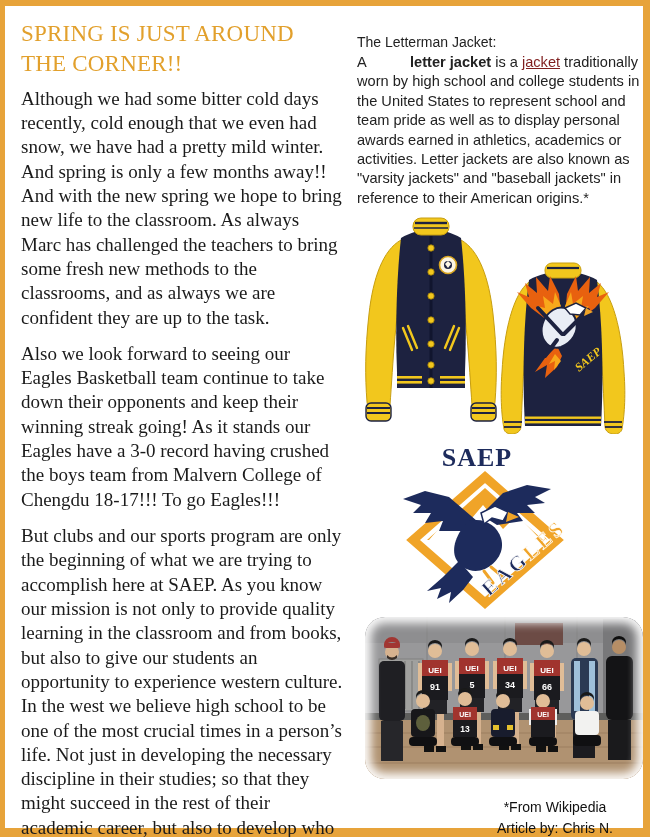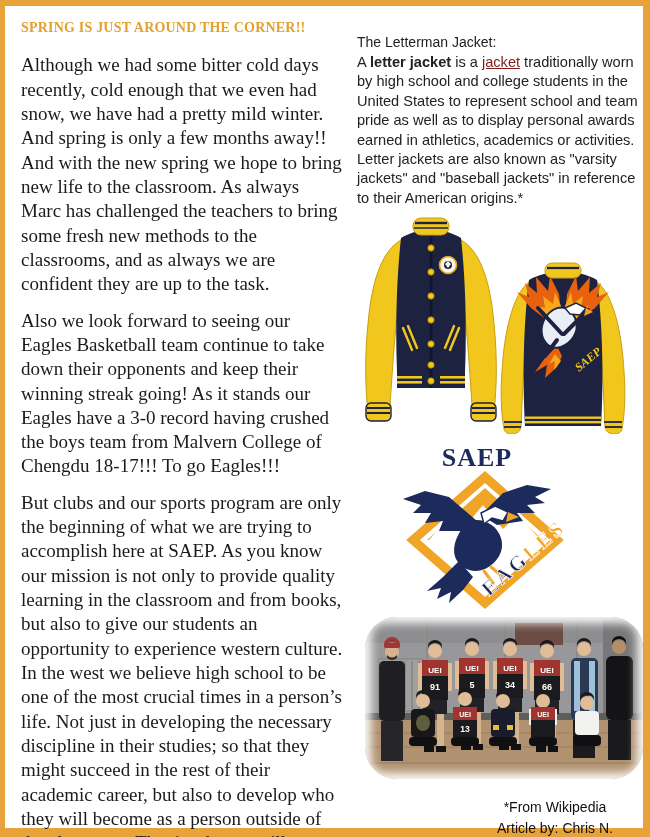--- a/index.html
+++ b/index.html
@@ -13,41 +13,41 @@
     background: #ffffff;
   }
 
   
   .left-col {
     position: absolute; left: 16px; top: 13px; width: 322px;
     font-family: "Liberation Serif", serif; color: #1c1c1c;
   }
   .title {
     font-family: "Liberation Serif", serif;
-    font-weight: bold; font-size: 14px; line-height: 1.32;
-    color: #E2A02C; margin-bottom: 16px; letter-spacing: 0.2px;
+    font-weight: normal; font-size: 23px; line-height: 1.32;
+    color: #E2A02C; margin-bottom: 7px; letter-spacing: 0.2px;
   }
   .left-col p {
     font-size: 19px; line-height: 1.28; margin-bottom: 12px;
     color: #1b1b1b;
   }
 
   
   .right-col { position: absolute; left: 352px; top: 28px; width: 288px; }
   .letterman-heading { font-size: 14px; color: #222; margin-bottom: 3px; }
   .letterman-text { font-size: 14.6px; line-height: 1.33; color: #222; }
-  .letterman-text b { font-weight: bold; }
+  .letterman-text b { font-weight: bold; margin-left: 40px; }
   .jacket-link { color: #7f1d1d; text-decoration: underline; cursor: pointer; }
 
   .jackets-img { width: 288px; height: 220px; margin-top: 6px; }
   .logo-img { width: 200px; height: 168px; margin: 3px 0 0 28px; }
 
   .photo {
     width: 278px; height: 162px; margin: 4px 0 0 8px;
-    border-radius: 32px; overflow: hidden; position: relative;
+    border-radius: 20px; overflow: hidden; position: relative;
   }
   .photo svg { display: block; filter: blur(0.4px) saturate(0.92); }
   .photo::after {
     content: ""; position: absolute; inset: 0; border-radius: 20px;
     box-shadow: inset 0 0 10px 6px rgba(255,255,255,0.95);
     pointer-events: none;
   }
 
   .attribution {
     margin-top: 18px; margin-left: 118px; width: 160px;

